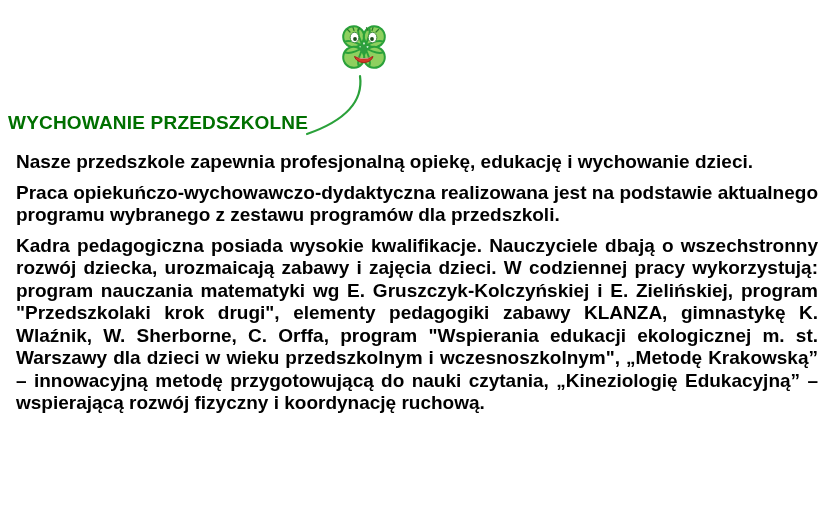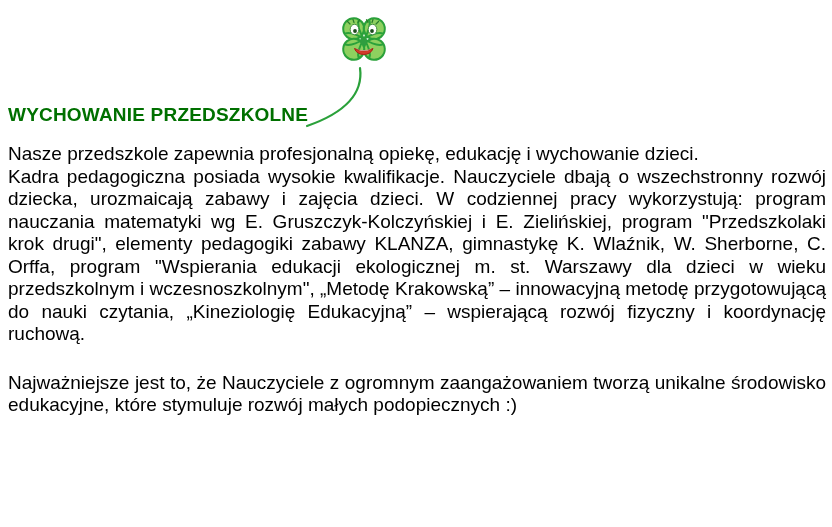--- a/index.html
+++ b/index.html
@@ -4,21 +4,21 @@
 <style>
   html, body { margin: 0; padding: 0; background: #ffffff; }
   .page {
     position: relative;
     width: 832px;
     height: 527px;
     background: #ffffff;
     font-family: "Liberation Sans", "DejaVu Sans", sans-serif;
     overflow: hidden;
   }
-  .doc-header { position: absolute; left: 0; top: 8px; width: 832px; height: 140px; }
+  .doc-header { position: absolute; left: 0; top: 16px; width: 832px; height: 140px; }
   .page-title {
     position: absolute;
     left: 8px;
     top: 96px;
     margin: 0;
     font-size: 19px;
     line-height: 22px;
     font-weight: bold;
     color: #007000;
     letter-spacing: 0.2px;
@@ -28,21 +28,21 @@
   .doc-body {
     position: absolute;
     left: 8px;
     top: 143px;
     width: 818px;
     font-size: 19px;
     line-height: 22.5px;
     color: #000000;
     text-align: justify;
   }
-  .doc-body p { margin: 0; }
+  .doc-body p { margin: 8px; font-weight: bold; }
   .doc-body p.final-paragraph { margin-top: 26px; }
 </style>
 </head>
 <body>
 
 <div class="page">
 
   <div class="doc-header">
     <h1 class="page-title">WYCHOWANIE PRZEDSZKOLNE</h1>
 
@@ -76,17 +76,17 @@
         <ellipse cx="67.5" cy="33" rx="3.4" ry="3.9" fill="#2F9E3F"></ellipse>
 
         <path d="M58.5 40.5 C61 48.5, 74.5 48.5, 77 40.5 C70.5 43.5, 65 43.5, 58.5 40.5 Z" fill="#D43A2A" stroke="#A32417" stroke-width="1"></path>
         <path d="M60.5 41.3 C66 43.6, 70 43.6, 75 41.3 C70 42.8, 66 42.8, 60.5 41.3 Z" fill="#ffffff" opacity="0.9"></path>
       </g>
     </svg>
   </div>
 
   <main class="doc-body">
     <p>Nasze przedszkole zapewnia profesjonalną opiekę, edukację i wychowanie dzieci.</p>
+    <p>Praca opiekuńczo-wychowawczo-dydaktyczna realizowana jest na podstawie aktualnego programu wybranego z zestawu programów dla przedszkoli.</p>
     <p>Kadra pedagogiczna posiada wysokie kwalifikacje. Nauczyciele dbają o wszechstronny rozwój dziecka, urozmaicają zabawy i zajęcia dzieci. W codziennej pracy wykorzystują: program nauczania matematyki wg E. Gruszczyk-Kolczyńskiej i E. Zielińskiej, program "Przedszkolaki krok drugi", elementy pedagogiki zabawy KLANZA, gimnastykę K. Wlaźnik, W. Sherborne, C. Orffa, program "Wspierania edukacji ekologicznej m. st. Warszawy dla dzieci w wieku przedszkolnym i wczesnoszkolnym", „Metodę Krakowską” – innowacyjną metodę przygotowującą do nauki czytania, „Kineziologię Edukacyjną” – wspierającą rozwój fizyczny i koordynację ruchową.</p>
-    <p class="final-paragraph">Najważniejsze jest to, że Nauczyciele z ogromnym zaangażowaniem tworzą unikalne środowisko edukacyjne, które stymuluje rozwój małych podopiecznych :)</p>
   </main>
 
 </div>
 
 </body></html>

